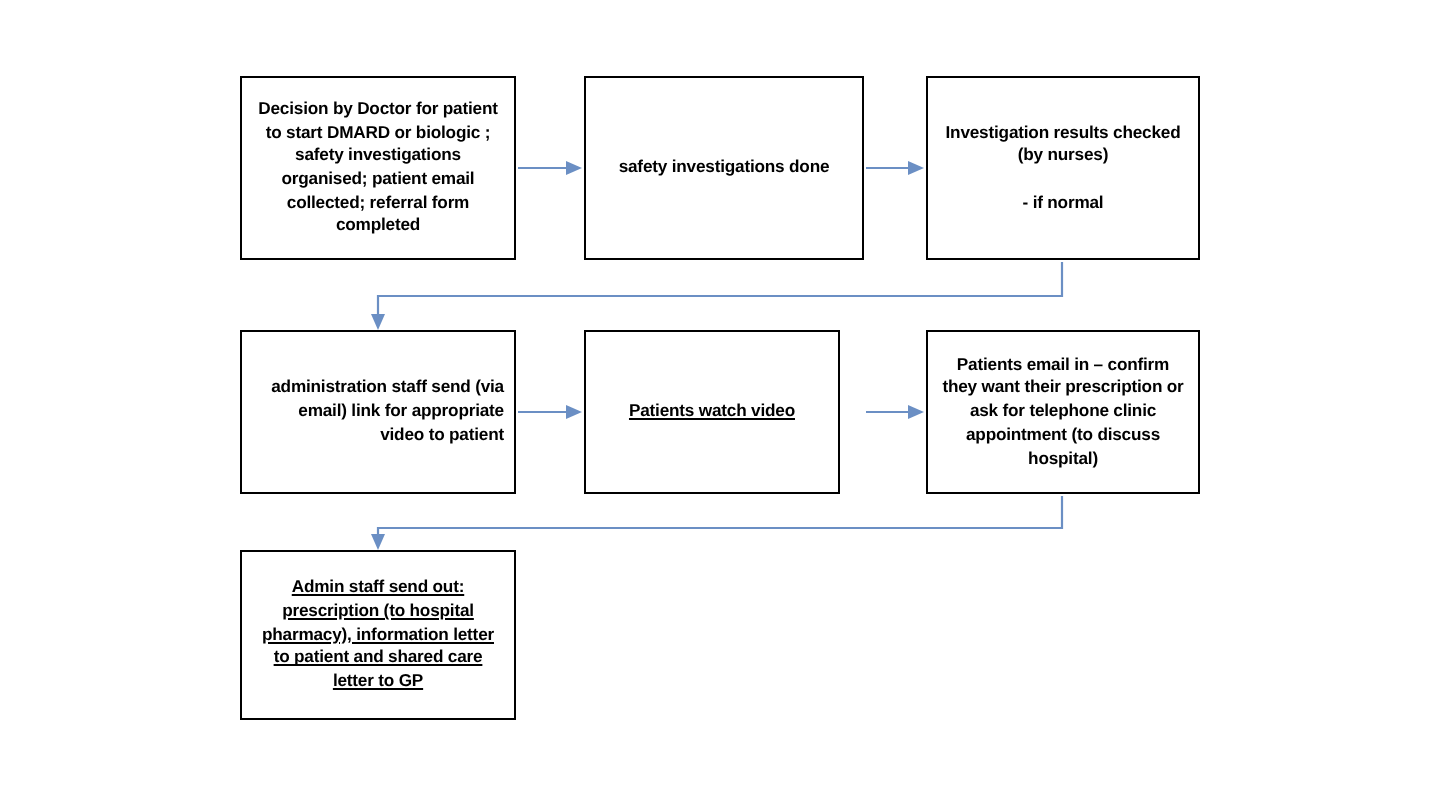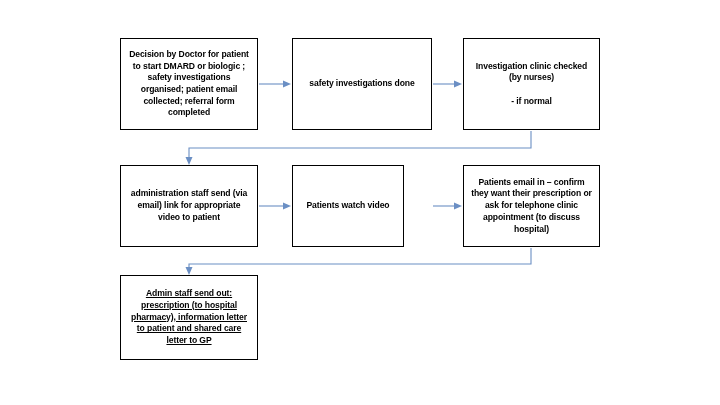--- a/index.html
+++ b/index.html
@@ -35,22 +35,22 @@
     font-weight: bold;
     color: #000000;
     letter-spacing: -0.1px;
     white-space: pre-line;
   }
   
   #n1 { left: 120px; top: 38px;  width: 138px; height: 92px; }
   #n2 { left: 292px; top: 38px;  width: 140px; height: 92px; }
   #n3 { left: 463px; top: 38px;  width: 137px; height: 92px; }
   
-  #n4 { left: 120px; top: 165px; width: 138px; height: 82px; }
-  #n5 { left: 292px; top: 165px; width: 112px; height: 82px; }
+  #n4 { left: 120px; top: 165px; width: 138px; height: 82px; text-align: right; }
+  #n5 { left: 292px; top: 165px; width: 128px; height: 82px; text-decoration: underline; }
   #n6 { left: 463px; top: 165px; width: 137px; height: 82px; }
   
   #n7 { left: 120px; top: 275px; width: 138px; height: 85px; text-decoration: underline; }
 
   .conn {
     position: absolute;
     overflow: visible;
     pointer-events: none;
   }
   .conn line, .conn polyline {
@@ -69,21 +69,21 @@
 
   <div class="node" id="n1">
     <span class="node-text">Decision by Doctor for patient to start DMARD or biologic ; safety investigations organised; patient email collected; referral form completed</span>
   </div>
 
   <div class="node" id="n2">
     <span class="node-text">safety investigations done</span>
   </div>
 
   <div class="node" id="n3">
-    <span class="node-text">Investigation clinic checked (by nurses)
+    <span class="node-text">Investigation results checked (by nurses)
 
 - if normal</span>
   </div>
 
   <div class="node" id="n4">
     <span class="node-text">administration staff send (via email) link for appropriate video to patient</span>
   </div>
 
   <div class="node" id="n5">
     <span class="node-text">Patients watch video</span>

